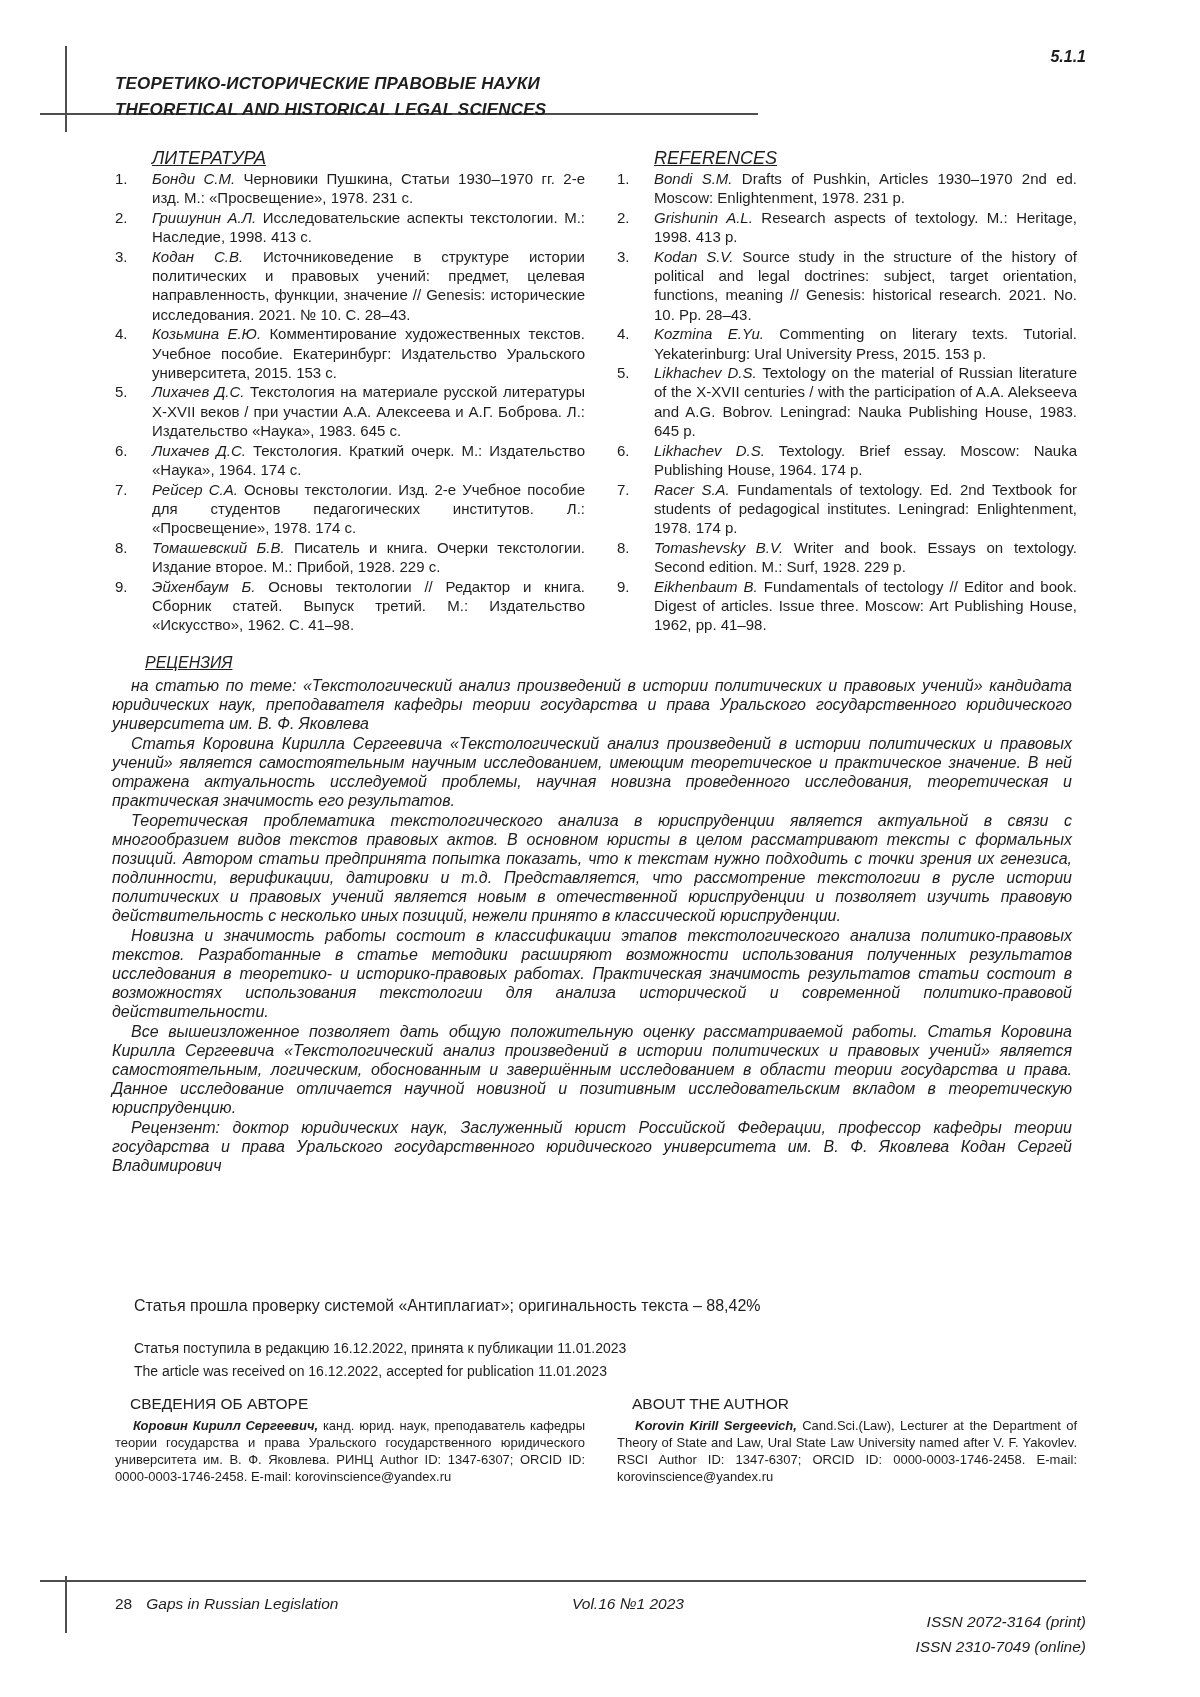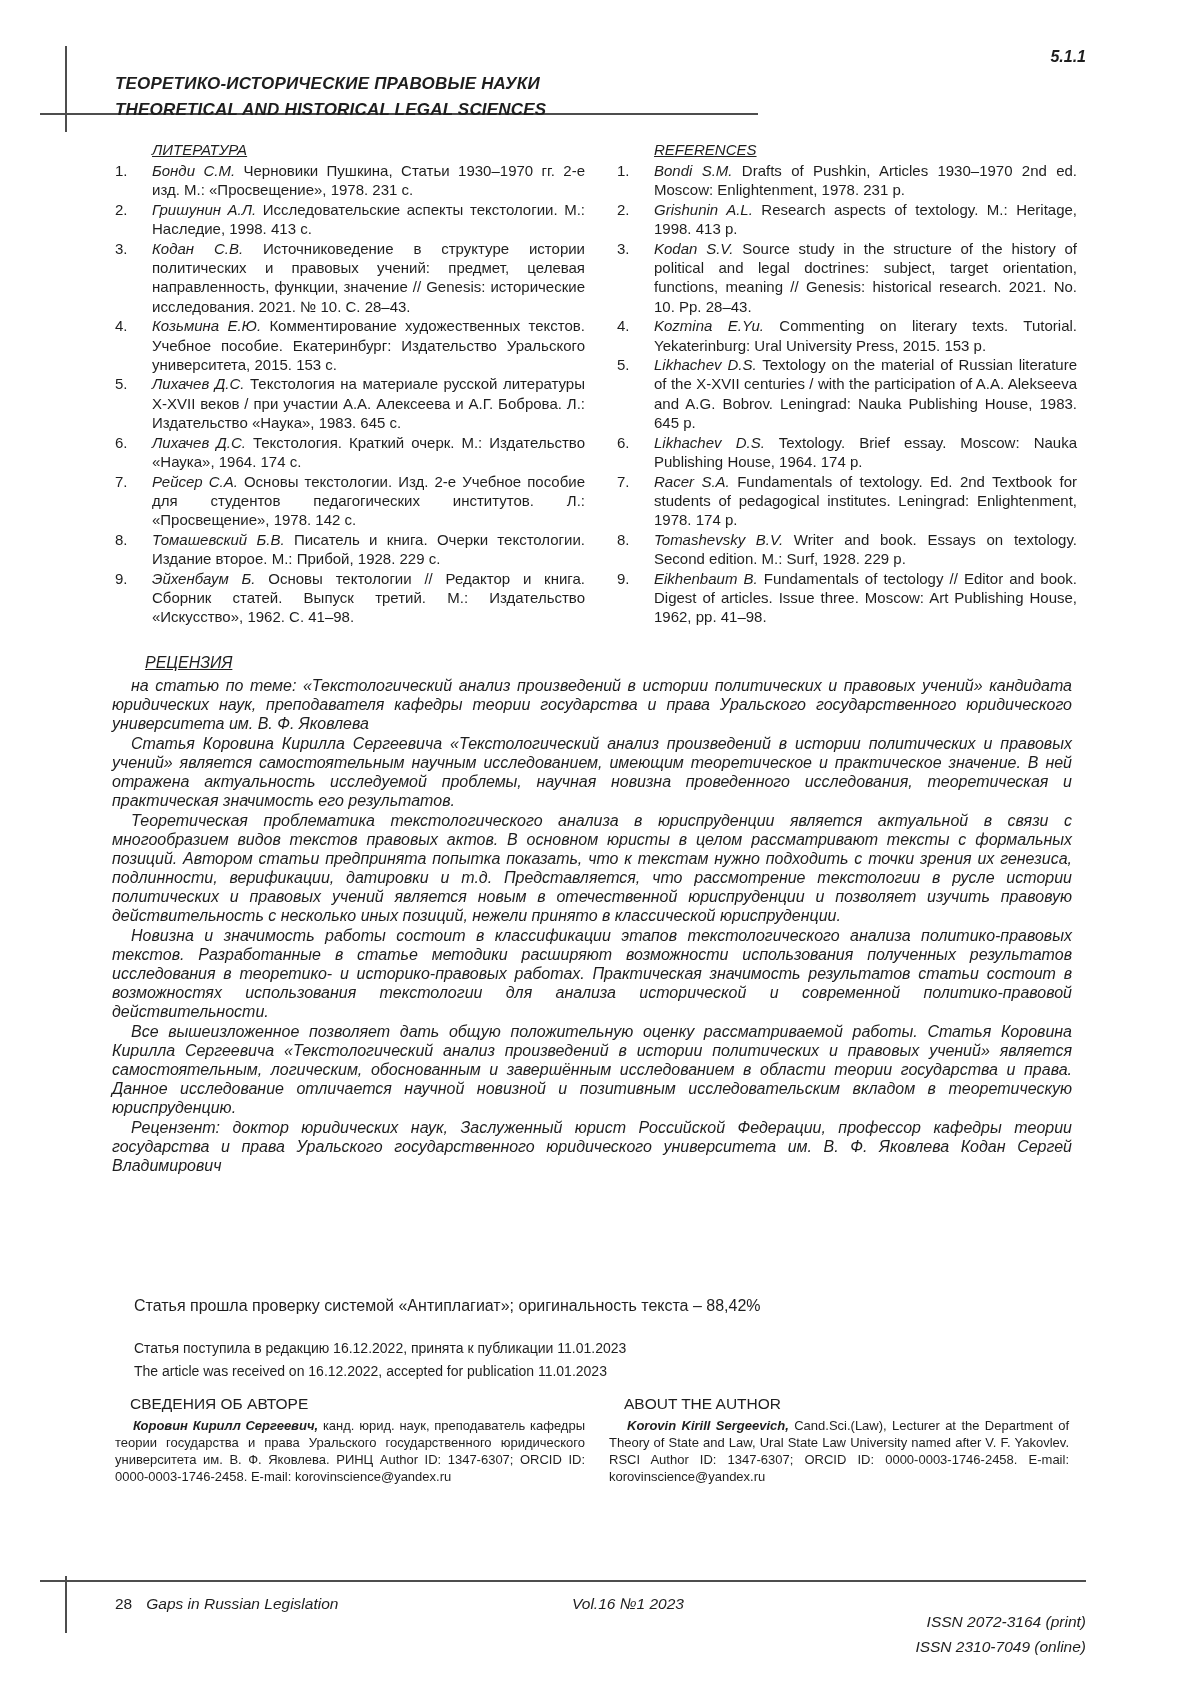--- a/index.html
+++ b/index.html
@@ -14,38 +14,38 @@
   .rule-bot-h{left:40px;top:1580px;width:1046px;height:2px;}
   .rule-bot-v{left:65px;top:1576px;width:2px;height:57px;}
   
   .header-titles{position:absolute;left:115px;top:42px;font-size:17px;line-height:26px;
     font-weight:bold;font-style:italic;letter-spacing:.2px;margin-top:29px;}
   .header-code{position:absolute;right:114px;top:48px;font-size:16px;font-weight:bold;font-style:italic;}
   
   .columns{position:absolute;left:115px;top:140px;width:962px;display:flex;gap:32px;}
   .col-left{flex:0 0 470px;}
   .col-right{flex:0 0 460px;}
-  .list-heading{font-size:15px;line-height:20px;font-style:italic;text-decoration:underline;
-    margin:0 0 1px 37px;}
+  .list-heading{font-size:18px;line-height:20px;font-style:italic;text-decoration:underline;
+    margin:8px 0 1px 37px;}
   .ref-item{display:flex;font-size:15px;line-height:19.4px;}
   .ref-num{flex:0 0 37px;}
   .ref-body{flex:1;text-align:justify;hyphens:auto;}
   .ref-author{font-style:italic;}
   
   .review{position:absolute;left:111px;top:652px;width:962px;}
   .review-heading{font-size:16px;line-height:22px;font-style:italic;text-decoration:underline;
     margin:0 0 2px 34px;}
   .review p{margin:1px;font-size:16px;line-height:19px;text-align:justify;text-indent:19px;hyphens:auto;font-style:italic;}
   
   .plagiarism{position:absolute;left:115px;top:1295px;width:962px;font-size:16px;line-height:22px;
     padding-left:19px;box-sizing:border-box;}
   .dates{position:absolute;left:115px;top:1337px;width:962px;font-size:14px;line-height:23px;}
   .dates div{padding-left:19px;}
   
-  .authors{position:absolute;left:115px;top:1394px;width:962px;display:flex;gap:24px;}
+  .authors{position:absolute;left:115px;top:1394px;width:962px;display:flex;gap:32px;}
   .author-heading{font-size:15.5px;line-height:20px;margin:0 0 3px 15px;}
   .author-text{font-size:13px;line-height:17px;text-align:justify;text-indent:18px;hyphens:auto;}
   .author-name{font-weight:bold;font-style:italic;}
   
   .footer{position:absolute;left:115px;top:1594px;width:971px;font-size:15.5px;line-height:20px;}
   .footer-left{position:absolute;left:0;top:0;display:flex;gap:14px;}
   .footer-journal{font-style:italic;}
   .footer-vol{position:absolute;left:457px;top:0;font-style:italic;}
   .footer-issn{position:absolute;right:0;top:15px;text-align:right;font-style:italic;line-height:25px;}
 </style>
@@ -93,21 +93,21 @@
             <span class="ref-body"><i class="ref-author">Лихачев Д.С.</i> <span>Текстология на материале русской литературы X-XVII веков / при участии А.А. Алексеева и А.Г. Боброва. Л.: Издательство «Наука», 1983. 645 с.</span></span>
           </div>
 
           <div class="ref-item">
             <span class="ref-num">6.</span>
             <span class="ref-body"><i class="ref-author">Лихачев Д.С.</i> <span>Текстология. Краткий очерк. М.: Издательство «Наука», 1964. 174 с.</span></span>
           </div>
 
           <div class="ref-item">
             <span class="ref-num">7.</span>
-            <span class="ref-body"><i class="ref-author">Рейсер С.А.</i> <span>Основы текстологии. Изд. 2-е Учебное пособие для студентов педагогических институтов. Л.: «Просвещение», 1978. 142 с.</span></span>
+            <span class="ref-body"><i class="ref-author">Рейсер С.А.</i> <span>Основы текстологии. Изд. 2-е Учебное пособие для студентов педагогических институтов. Л.: «Просвещение», 1978. 174 с.</span></span>
           </div>
 
           <div class="ref-item">
             <span class="ref-num">8.</span>
             <span class="ref-body"><i class="ref-author">Томашевский Б.В.</i> <span>Писатель и книга. Очерки текстологии. Издание второе. М.: Прибой, 1928. 229 с.</span></span>
           </div>
 
           <div class="ref-item">
             <span class="ref-num">9.</span>
             <span class="ref-body"><i class="ref-author">Эйхенбаум Б.</i> <span>Основы тектологии // Редактор и книга. Сборник статей. Выпуск третий. М.: Издательство «Искусство», 1962. С. 41–98.</span></span>

